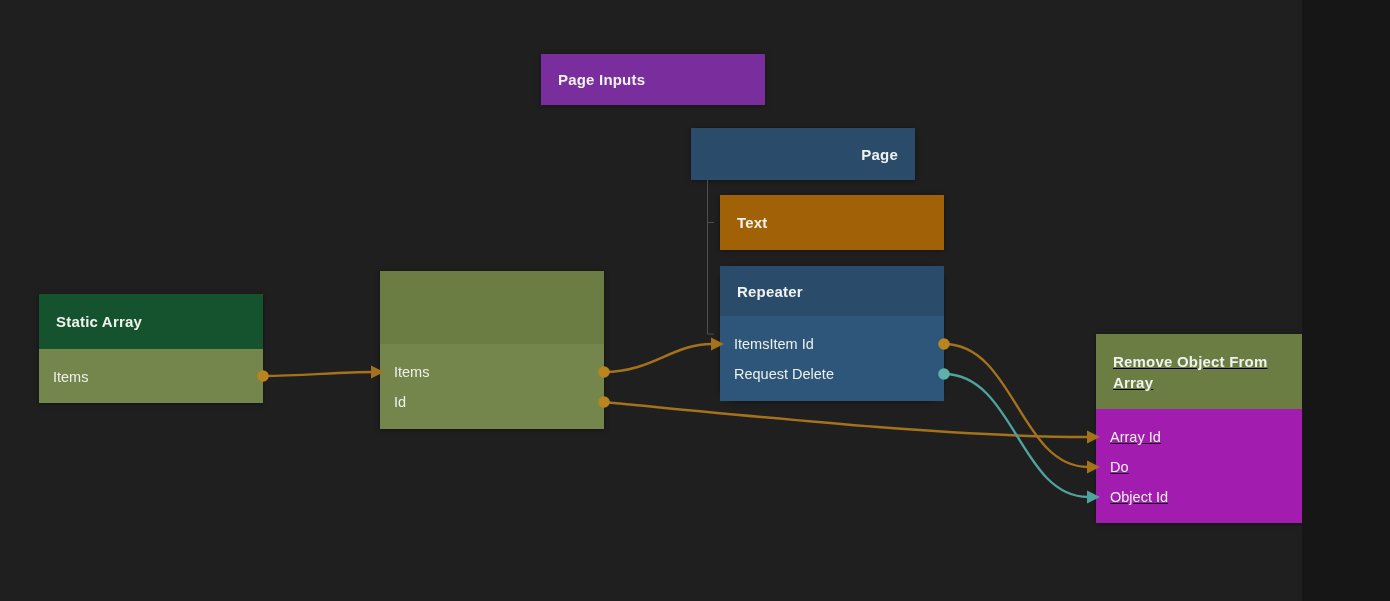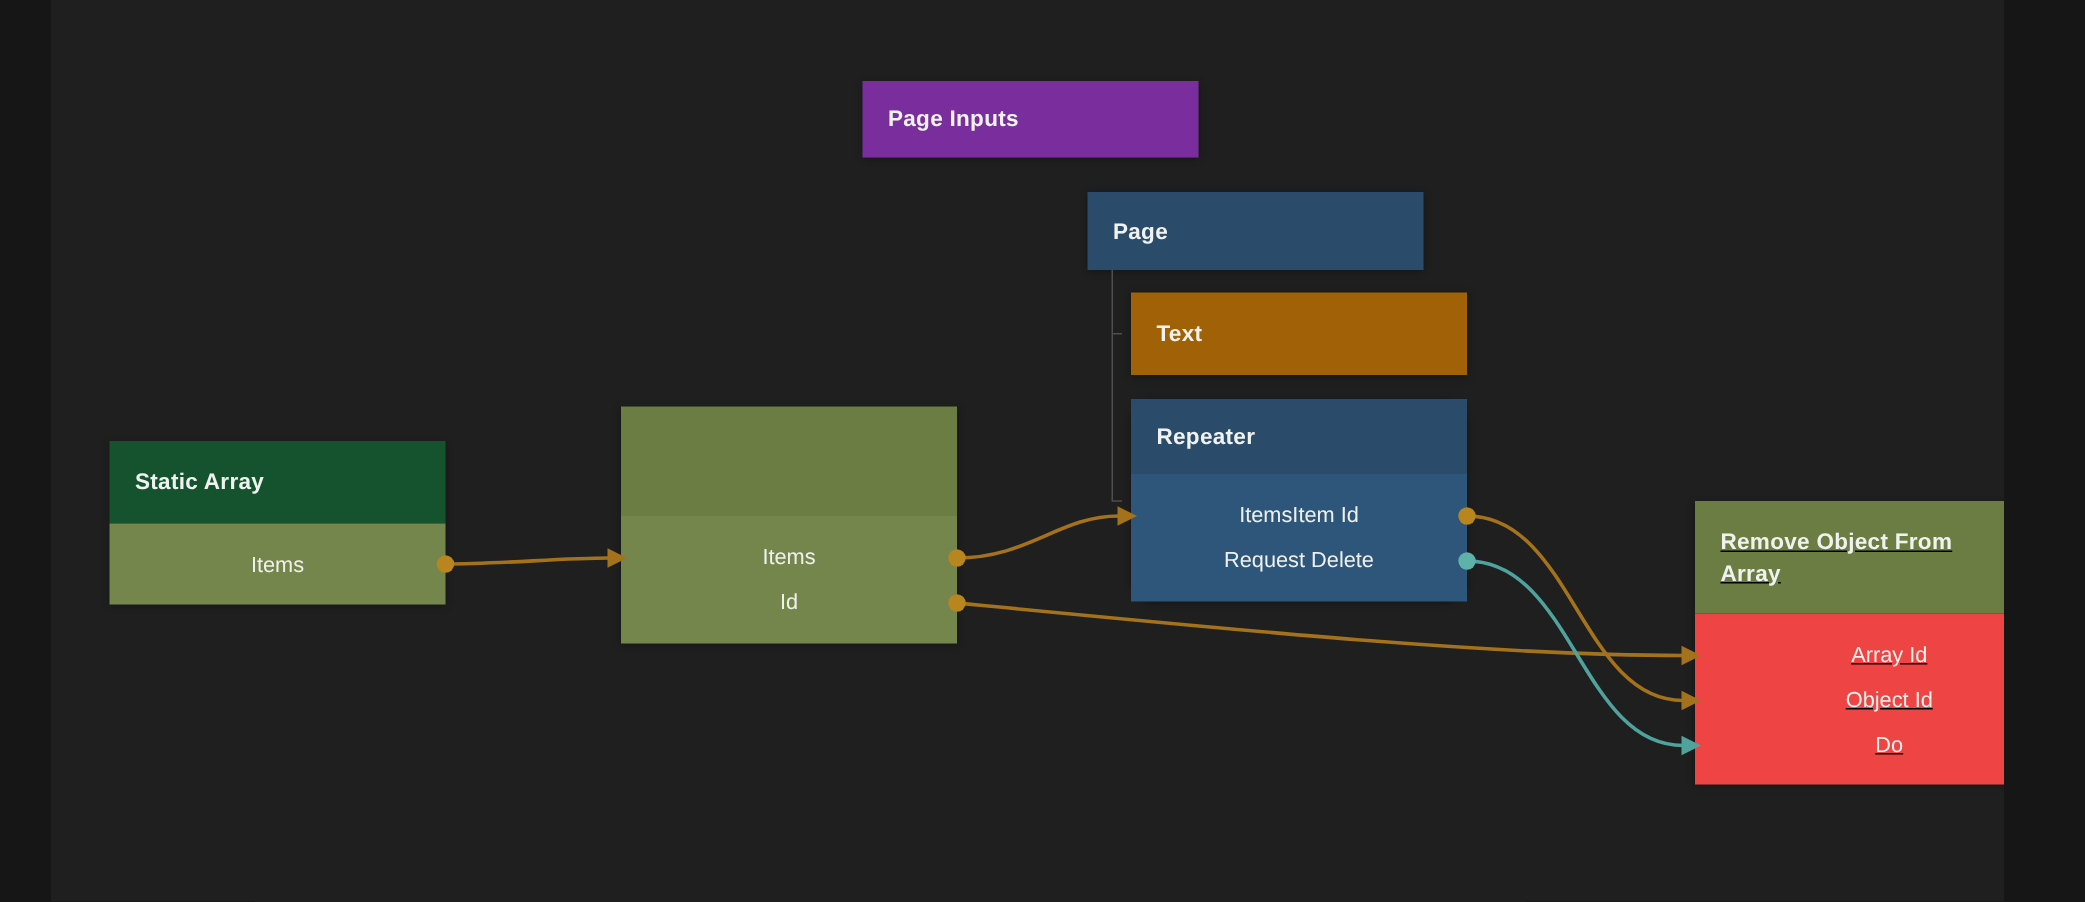--- a/index.html
+++ b/index.html
@@ -52,36 +52,36 @@
     margin-top: 1px;
   }
   .node-ports {
     box-sizing: border-box;
     padding: 13px 0 11px 0;
   }
   .port-row {
     height: 30px;
     display: flex;
     align-items: center;
-    justify-content: center;
+    justify-content: flex-start;
     padding: 0 14px;
     box-sizing: border-box;
   }
   .port-label {
     color: #eef0ec;
     font-size: 14.5px;
     font-weight: 400;
     white-space: nowrap;
   }
   
 </style>
 </head>
 <body>
 
-<div id="canvas" style="width: 1302px; height: 601px; background: rgb(31, 31, 32); margin-left: 34px;">
+<div id="canvas" style="width: 1302px; height: 601px; background: rgb(31, 31, 32);">
   <svg id="edges" width="1390" height="601">
       <path d="M707.5,180 L707.5,334 L714,334" fill="none" stroke="#4e4e50" stroke-width="1"></path>
       <path d="M707.5,222.5 L714,222.5" fill="none" stroke="#4e4e50" stroke-width="1"></path>
       <path d="M263,376 C300,376 340,372 372,372" fill="none" stroke="#a5721c" stroke-width="2.4" class="wire"></path>
       <circle cx="263" cy="376" r="5.8" fill="#b8851f"></circle>
       <polygon points="384,372 371,365.5 371,378.5" fill="#a5721c"></polygon>
       <path d="M604,372 C652,372 672,344 712,344" fill="none" stroke="#a5721c" stroke-width="2.4" class="wire"></path>
       <circle cx="604" cy="372" r="5.8" fill="#b8851f"></circle>
       <polygon points="724,344 711,337.5 711,350.5" fill="#a5721c"></polygon>
       <path d="M604,402 C790,420 960,437 1088,437" fill="none" stroke="#a5721c" stroke-width="2.4" class="wire"></path>
@@ -94,21 +94,21 @@
       <circle cx="944" cy="374" r="5.8" fill="#5fb2aa"></circle>
       <polygon points="1100,497 1087,490.5 1087,503.5" fill="#4fa39c"></polygon>
     </svg>
   <div id="nodes">
       <div class="node" style="left: 541px; top: 54px; width: 224px;">
         <div class="node-header" style="height: 51px; background: rgb(122, 46, 157);">
           <div class="node-title">Page Inputs</div>
         </div>
       </div>
       <div class="node" style="left: 691px; top: 128px; width: 224px;">
-        <div class="node-header" style="height: 52px; background: rgb(42, 75, 105);">
+        <div class="node-header" style="height: 52px; background: rgb(42, 75, 105); text-align: right;">
           <div class="node-title">Page</div>
         </div>
       </div>
       <div class="node" style="left: 720px; top: 195px; width: 224px;">
         <div class="node-header" style="height: 55px; background: #a16207;">
           <div class="node-title">Text</div>
         </div>
       </div>
       <div class="node" style="left: 720px; top: 266px; width: 224px; border-radius: 16px;">
         <div class="node-header" style="height: 50px; background: rgb(42, 75, 105);">
@@ -147,29 +147,29 @@
           <div class="port-row">
             <span class="port-label"></span>
             <span class="port-label">Id</span>
           </div>
         </div>
       </div>
       <div class="node" style="left: 1096px; top: 334px; width: 224px; text-decoration: underline;">
         <div class="node-header" style="height: 75px; background: rgb(107, 125, 67);">
           <div class="node-title">Remove Object From Array</div>
         </div>
-        <div class="node-ports" style="height: 114px; background: #ef4444; padding-left: 35px;">
+        <div class="node-ports" style="height: 114px; background: #a21caf;">
           <div class="port-row">
             <span class="port-label">Array Id</span>
             <span class="port-label"></span>
           </div>
           <div class="port-row">
-            <span class="port-label">Object Id</span>
+            <span class="port-label">Do</span>
             <span class="port-label"></span>
           </div>
           <div class="port-row">
-            <span class="port-label">Do</span>
+            <span class="port-label">Object Id</span>
             <span class="port-label"></span>
           </div>
         </div>
       </div>
     </div>
 </div>
 
 </body></html>

